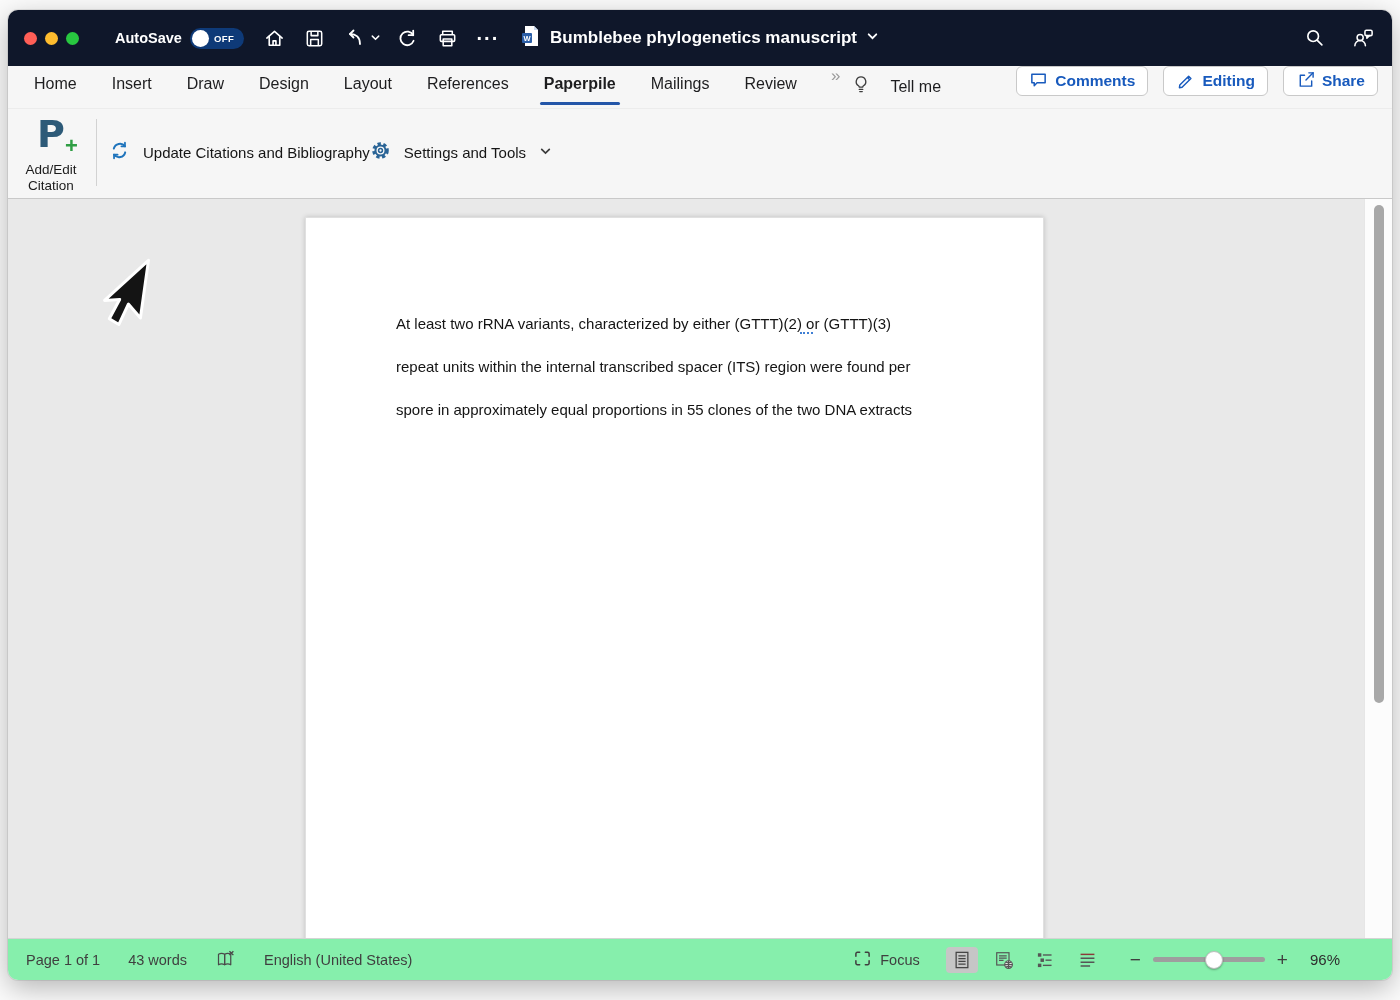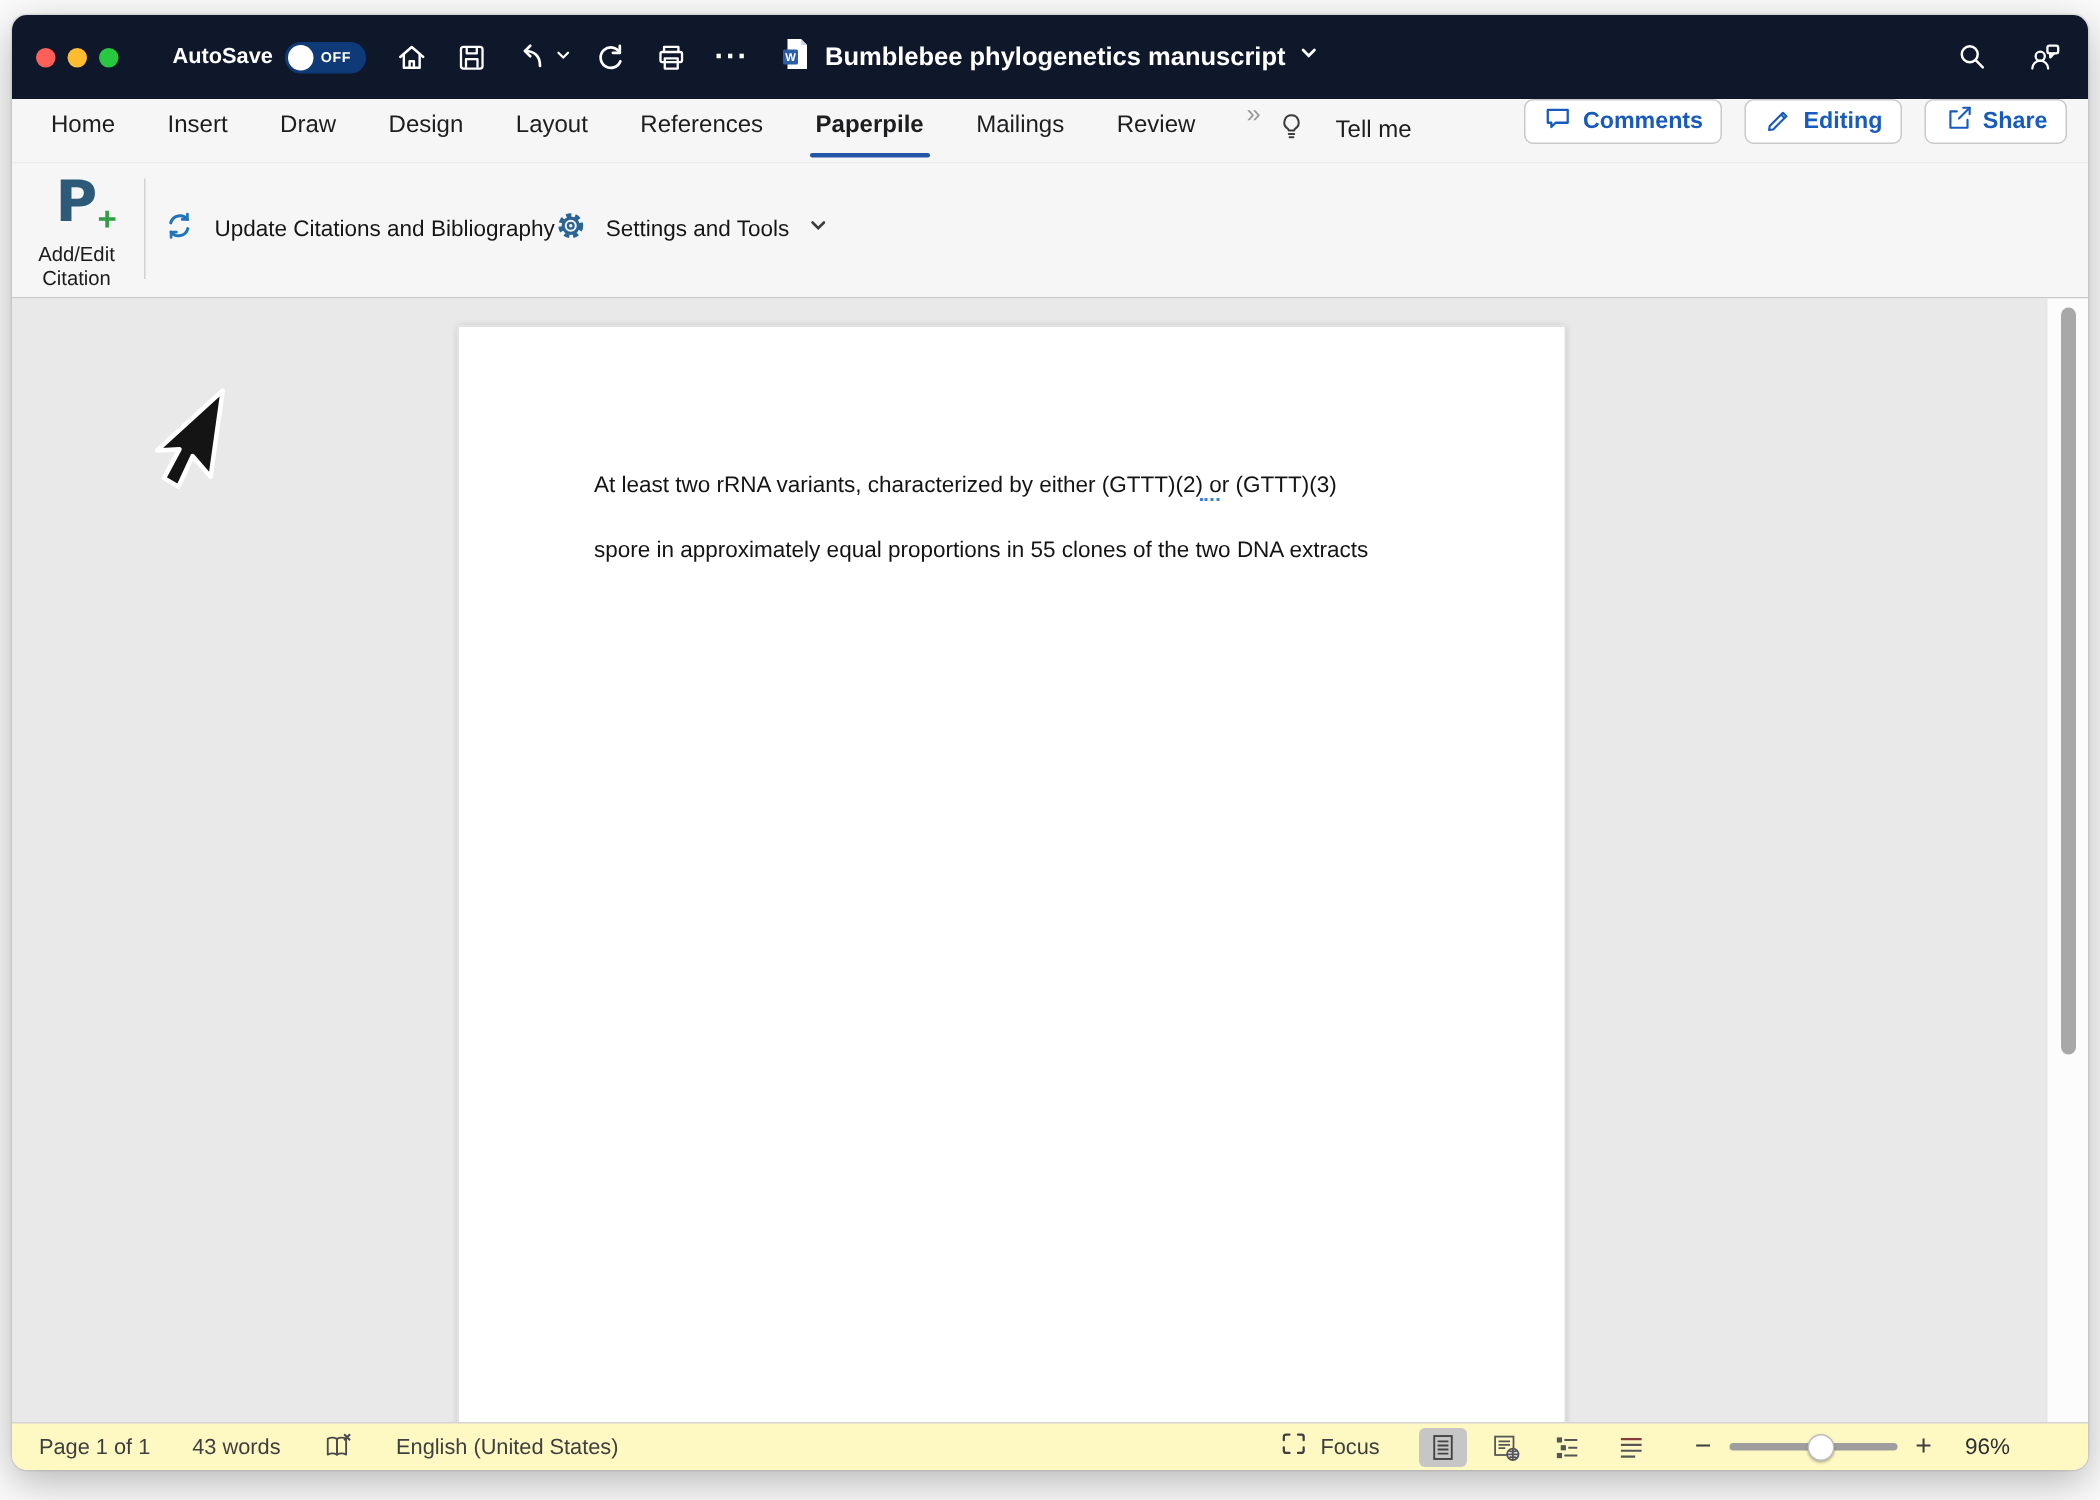--- a/index.html
+++ b/index.html
@@ -71,21 +71,21 @@
     position:absolute; left:297px; top:18px; width:739px; height:745px; background:#fff;
     box-shadow:0 0 5px rgba(0,0,0,.18); border:1px solid #e0e0e0;
   }
   .page-text { position:absolute; left:90px; top:84px; width:580px; font-size:15px; color:#141414; }
   .doc-line { height:43px; line-height:43px; white-space:nowrap; }
   .insertion-mark { position:absolute; left:494px; top:112px; width:13px; height:4px; border-bottom:2.5px dotted #3f7fd4; }
   .mouse-cursor { position:absolute; left:92px; top:56px; pointer-events:none; }
 
   
   .statusbar {
-    height:32px; flex:0 0 auto; background:#fef9c3; border-top:1px solid #d4d4d4;
+    height:42px; flex:0 0 auto; background:#86efac; border-top:1px solid #d4d4d4;
     display:flex; align-items:center; padding:0 52px 0 18px; color:#3f3f3f; font-size:14.5px;
   }
   .sb-item { margin-right:28px; cursor:default; white-space:nowrap; }
   .sb-right { margin-left:auto; display:flex; align-items:center; }
   .focus-btn { display:flex; align-items:center; gap:8px; margin-right:26px; }
   .view-group { display:flex; align-items:center; gap:10px; margin-right:26px; }
   .view-btn { width:32px; height:26px; display:flex; align-items:center; justify-content:center; border-radius:4px; }
   .view-btn.active { background:#c6c6c6; }
   .zoom-ctrl { display:flex; align-items:center; gap:12px; }
   .zoom-sign { font-size:19px; color:#3f3f3f; line-height:1; }
@@ -300,20 +300,21 @@
             </svg>
         </span>
       </div>
     </div>
   </div>
 
   <div class="docarea">
     <div class="page">
       <div class="page-text">
         <div class="doc-line">At least two rRNA variants, characterized by either (GTTT)(2) or (GTTT)(3)</div>
+        <div class="doc-line">repeat units within the internal transcribed spacer (ITS) region were found per</div>
         <div class="doc-line">spore in approximately equal proportions in 55 clones of the two DNA extracts</div>
       </div>
       <div class="insertion-mark"></div>
     </div>
 
     <div class="mouse-cursor">
       <svg width="58" height="84" viewBox="0 0 58 84">
         <polygon points="46,4 42,62 29,49 21,70 11,65 20,45 5,47" fill="#141414" stroke="#fff" stroke-width="3" stroke-linejoin="round" transform="rotate(4 28 40)"></polygon>
       </svg>
     </div>

